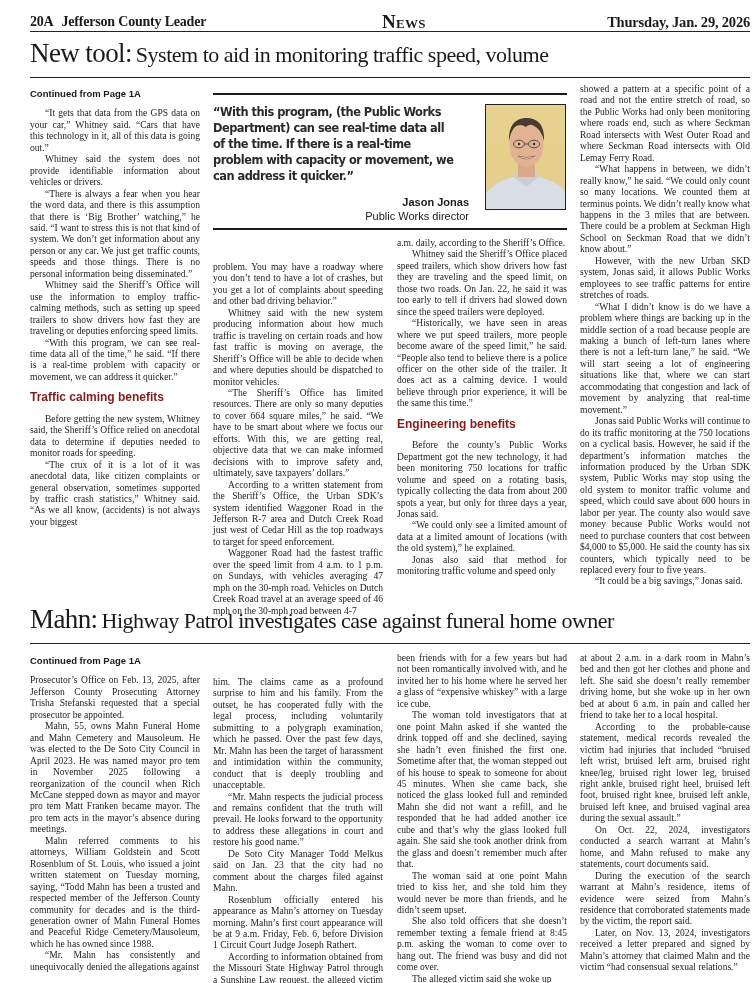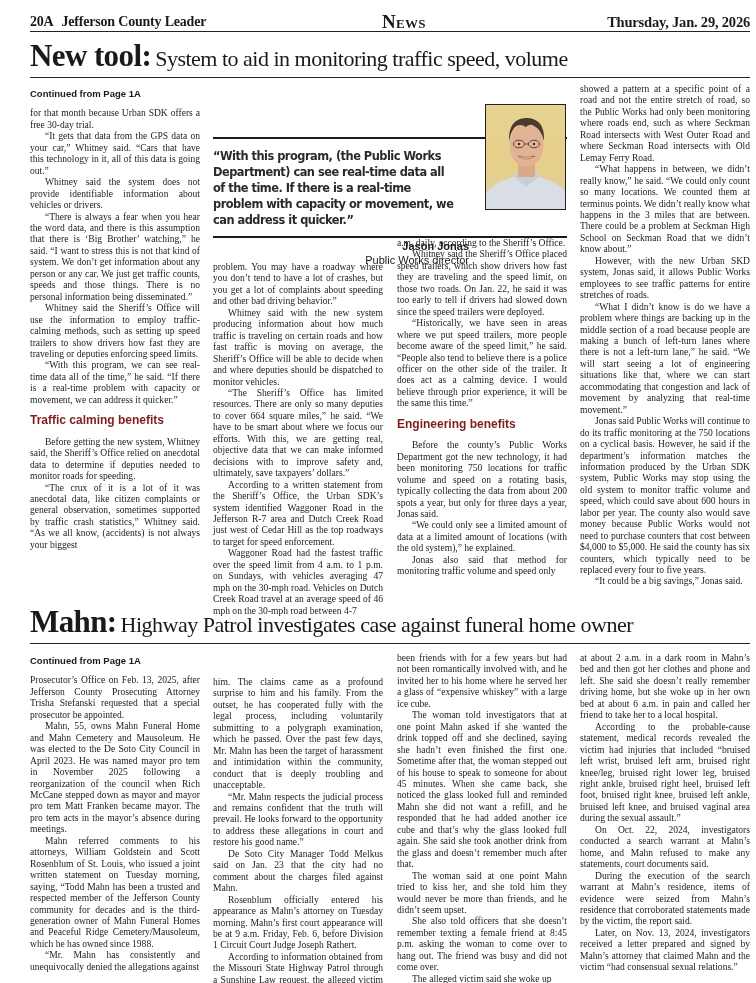--- a/index.html
+++ b/index.html
@@ -6,37 +6,37 @@
   html, body { width: 756px; height: 983px; background: #ffffff; overflow: hidden; }
   body { font-family: "Liberation Serif", serif; color: #1a1a1a; position: relative; }
 
   .masthead { position: absolute; left: 30px; top: 10px; width: 720px; height: 22px; border-bottom: 1.5px solid #222; }
   .masthead .left { position: absolute; left: 0; top: 4px; font-family: "Liberation Serif", serif; font-weight: bold; font-size: 14px; letter-spacing: -0.2px; }
   .masthead .left .page { margin-right: 8px; }
   .masthead .center { position: absolute; left: 336px; top: 1px; font-family: "Liberation Serif", serif; font-weight: bold; font-size: 19px; font-variant: small-caps; letter-spacing: 0.3px; margin-left: 16px; }
   .masthead .right { position: absolute; right: 0; top: 4px; font-family: "Liberation Serif", serif; font-weight: bold; font-size: 14.5px; letter-spacing: -0.2px; }
 
   .headline { position: absolute; left: 30px; width: 720px; border-bottom: 1.3px solid #222; white-space: nowrap; }
-  .headline .kicker { font-family: "Liberation Serif", serif; font-weight: bold; font-size: 31px; letter-spacing: -0.6px; margin-top: 48px; }
+  .headline .kicker { font-family: "Liberation Serif", serif; font-weight: normal; font-size: 27px; letter-spacing: -0.6px; margin-top: 48px; }
   .headline .deck { font-family: "Liberation Serif", serif; font-size: 22px; letter-spacing: -0.5px; }
   .hl1 { top: 38px; height: 40px; }
   .hl2 { top: 604px; height: 40px; }
 
   .col { position: absolute; font-family: "Liberation Serif", serif; font-size: 9.55px; line-height: 11.45px; text-align: justify; color: #222; }
   .col p { text-indent: 15px; }
   .col p.noindent { text-indent: 0; }
   .contd { font-family: "Liberation Sans", sans-serif; font-weight: bold; font-size: 9.5px; margin: 0 0 8px 0; text-indent: 0 !important; text-align: left; color: #1a1a1a; }
   .subhead { font-family: "Liberation Sans", sans-serif; font-weight: bold; font-size: 12px; margin: 10px 0 9px 0; text-align: left; color: #7f1d1d; text-indent: 0 !important; }
 
   .c1 { left: 30px; width: 170px; }
   .c2 { left: 213px; width: 170px; margin-top: 24px; }
   .c3 { left: 397px; width: 170px; }
   .c4 { left: 580px; width: 170px; }
 
-  .pullquote-box { position: absolute; left: 213px; top: 93px; width: 354px; height: 101px; border-top: 2px solid #1a1a1a; border-bottom: 2px solid #1a1a1a; margin-top: 44px; }
+  .pullquote-box { position: absolute; left: 213px; top: 93px; width: 354px; height: 137px; border-top: 2px solid #1a1a1a; border-bottom: 2px solid #1a1a1a; }
   .pq-text { position: absolute; left: 0; top: 9px; width: 262px; font-family: "DejaVu Sans", sans-serif; font-weight: bold; font-size: 12.4px; line-height: 16px; color: #2a2a2a; letter-spacing: -0.55px; transform: scaleX(0.92); transform-origin: left top; }
   .pq-name { position: absolute; right: 98px; top: 101px; font-family: "Liberation Sans", sans-serif; font-weight: bold; font-size: 11px; color: #1a1a1a; text-align: right; }
   .pq-title { position: absolute; right: 98px; top: 115px; font-family: "Liberation Sans", sans-serif; font-size: 11px; color: #1a1a1a; }
   .photo { position: absolute; left: 485px; top: 104px; width: 81px; height: 106px; border: 1px solid #222; background: linear-gradient(180deg, #e8d291 0%, #e6cf8a 60%, #ddd0a8 100%); overflow: hidden; }
 
   .c2-lower { top: 237px; }
   .c3-lower { top: 237px; }
 </style>
 </head>
 <body>
@@ -47,21 +47,20 @@
   <span class="right">Thursday, Jan. 29, 2026</span>
 </header>
 
 <div class="headline hl1">
   <span class="kicker">New tool:</span>
   <span class="deck">System to aid in monitoring traffic speed, volume</span>
 </div>
 
 <div class="col c1" style="top:88px;">
   <div class="contd">Continued from Page 1A</div>
-  <p class="noindent">for that month because Urban SDK offers a free 30-day trial.</p>
   <p>“It gets that data from the GPS data on your car,” Whitney said. “Cars that have this technology in it, all of this data is going out.”</p>
   <p>Whitney said the system does not provide identifiable information about vehicles or drivers.</p>
   <p>“There is always a fear when you hear the word data, and there is this assumption that there is ‘Big Brother’ watching,” he said. “I want to stress this is not that kind of system. We don’t get information about any person or any car. We just get traffic counts, speeds and those things. There is no personal information being disseminated.”</p>
   <p>Whitney said the Sheriff’s Office will use the information to employ traffic-calming methods, such as setting up speed trailers to show drivers how fast they are traveling or deputies enforcing speed limits.</p>
   <p>“With this program, we can see real-time data all of the time,” he said. “If there is a real-time problem with capacity or movement, we can address it quicker.”</p>
   <div class="subhead">Traffic calming benefits</div>
   <p>Before getting the new system, Whitney said, the Sheriff’s Office relied on anecdotal data to determine if deputies needed to monitor roads for speeding.</p>
   <p>“The crux of it is a lot of it was anecdotal data, like citizen complaints or general observation, sometimes supported by traffic crash statistics,” Whitney said. “As we all know, (accidents) is not always your biggest</p>
 </div>
 

